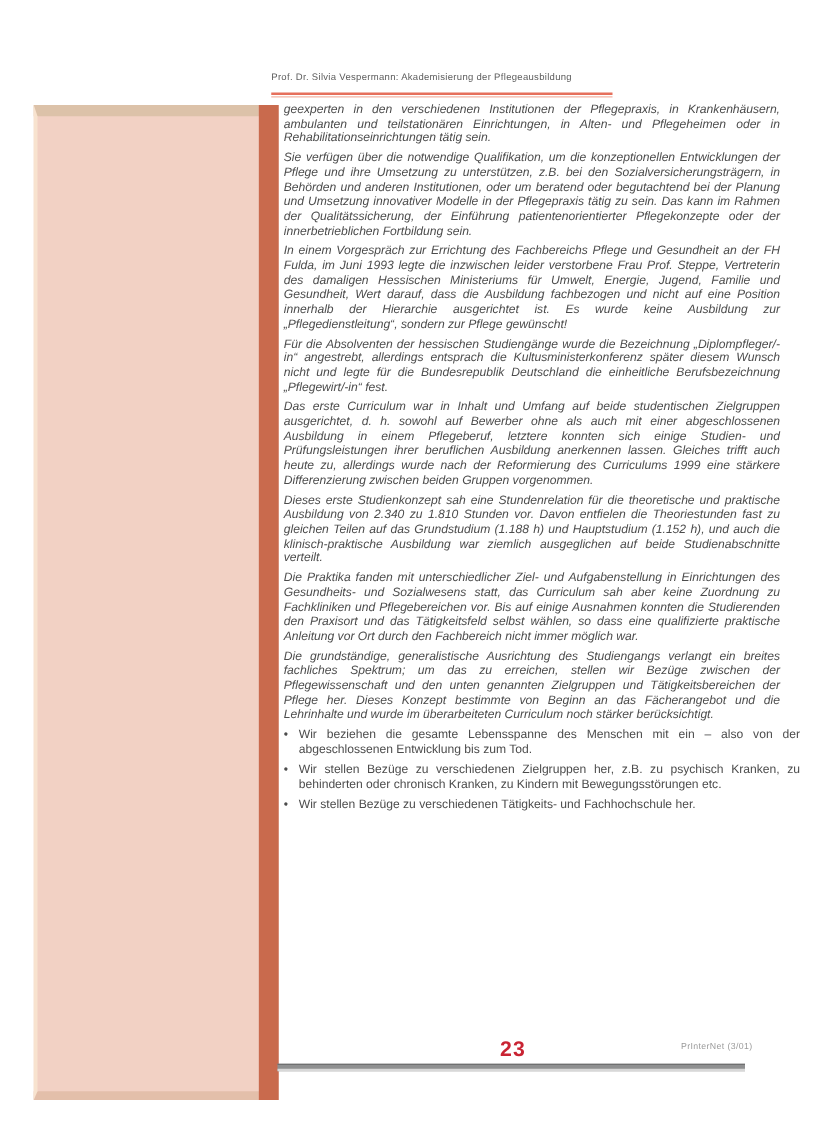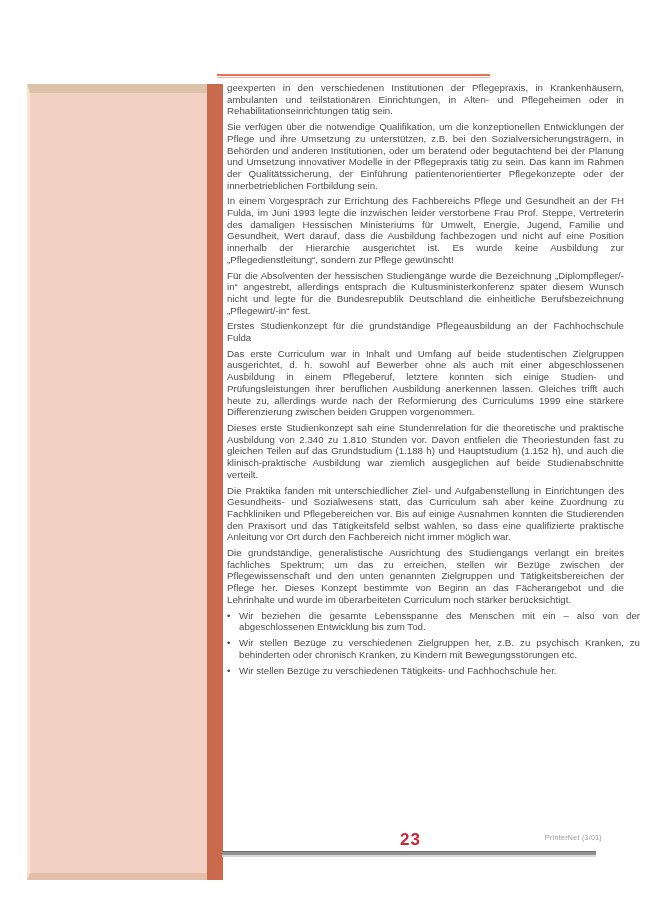--- a/index.html
+++ b/index.html
@@ -36,21 +36,21 @@
   .header-underline2{
     position:absolute;left:217px;top:77px;width:273px;height:1px;
     background:#f3b5a5;
   }
   
   .content{
     position:absolute;left:227px;top:82px;width:413px;
     font-size:9.7px;line-height:11.7px;color:#4c4c4c;
     text-align:justify;
   }
-  .content p{margin:0 16px 4px 0;}
+  .content p{margin:0 16px 4px 0;font-style:italic;}
   .bullets{list-style:none;margin:2px 0 0 0;padding:0;}
   .bullets li{display:flex;margin:0 0 4.5px 0;}
   .bullets .marker{flex:0 0 12px;color:#4c4c4c;}
   .bullets .btext{flex:1;text-align:justify;}
   
   .footer-brand{
     position:absolute;left:218px;top:830px;
     font-family:"Liberation Serif", serif;
     font-variant:small-caps;font-weight:bold;
     font-size:19px;line-height:20px;
@@ -76,29 +76,29 @@
   }
 </style>
 </head>
 <body>
 
 <div class="page">
 
   <div class="pink-block"></div>
   <div class="accent-bar"></div>
 
+  <div class="running-header">Prof. Dr. Silvia Vespermann: Akademisierung der Pflegeausbildung</div>
   <div class="header-underline"></div>
   <div class="header-underline2"></div>
 
   <div class="content">
     <p>geexperten in den verschiedenen Institutionen der Pflegepraxis, in Krankenhäusern, ambulanten und teilstationären Einrichtungen, in Alten- und Pflegeheimen oder in Rehabilitationseinrichtungen tätig sein.</p>
     <p>Sie verfügen über die notwendige Qualifikation, um die konzeptionellen Entwicklungen der Pflege und ihre Umsetzung zu unterstützen, z.B. bei den Sozialversicherungsträgern, in Behörden und anderen Institutionen, oder um beratend oder begutachtend bei der Planung und Umsetzung innovativer Modelle in der Pflegepraxis tätig zu sein. Das kann im Rahmen der Qualitätssicherung, der Einführung patientenorientierter Pflegekonzepte oder der innerbetrieblichen Fortbildung sein.</p>
     <p>In einem Vorgespräch zur Errichtung des Fachbereichs Pflege und Gesundheit an der FH Fulda, im Juni 1993 legte die inzwischen leider verstorbene Frau Prof. Steppe, Vertreterin des damaligen Hessischen Ministeriums für Umwelt, Energie, Jugend, Familie und Gesundheit, Wert darauf, dass die Ausbildung fachbezogen und nicht auf eine Position innerhalb der Hierarchie ausgerichtet ist. Es wurde keine Ausbildung zur „Pflegedienstleitung“, sondern zur Pflege gewünscht!</p>
     <p>Für die Absolventen der hessischen Studiengänge wurde die Bezeichnung „Diplompfleger/-in“ angestrebt, allerdings entsprach die Kultusministerkonferenz später diesem Wunsch nicht und legte für die Bundesrepublik Deutschland die einheitliche Berufsbezeichnung „Pflegewirt/-in“ fest.</p>
-    <p>Erstes Studienkonzept für die grundständige Pflegeausbildung an der Fachhochschule Fulda</p>
     <p>Das erste Curriculum war in Inhalt und Umfang auf beide studentischen Zielgruppen ausgerichtet, d. h. sowohl auf Bewerber ohne als auch mit einer abgeschlossenen Ausbildung in einem Pflegeberuf, letztere konnten sich einige Studien- und Prüfungsleistungen ihrer beruflichen Ausbildung anerkennen lassen. Gleiches trifft auch heute zu, allerdings wurde nach der Reformierung des Curriculums 1999 eine stärkere Differenzierung zwischen beiden Gruppen vorgenommen.</p>
     <p>Dieses erste Studienkonzept sah eine Stundenrelation für die theoretische und praktische Ausbildung von 2.340 zu 1.810 Stunden vor. Davon entfielen die Theoriestunden fast zu gleichen Teilen auf das Grundstudium (1.188 h) und Hauptstudium (1.152 h), und auch die klinisch-praktische Ausbildung war ziemlich ausgeglichen auf beide Studienabschnitte verteilt.</p>
     <p>Die Praktika fanden mit unterschiedlicher Ziel- und Aufgabenstellung in Einrichtungen des Gesundheits- und Sozialwesens statt, das Curriculum sah aber keine Zuordnung zu Fachkliniken und Pflegebereichen vor. Bis auf einige Ausnahmen konnten die Studierenden den Praxisort und das Tätigkeitsfeld selbst wählen, so dass eine qualifizierte praktische Anleitung vor Ort durch den Fachbereich nicht immer möglich war.</p>
     <p>Die grundständige, generalistische Ausrichtung des Studiengangs verlangt ein breites fachliches Spektrum; um das zu erreichen, stellen wir Bezüge zwischen der Pflegewissenschaft und den unten genannten Zielgruppen und Tätigkeitsbereichen der Pflege her. Dieses Konzept bestimmte von Beginn an das Fächerangebot und die Lehrinhalte und wurde im überarbeiteten Curriculum noch stärker berücksichtigt.</p>
     <ul class="bullets">
       <li>
         <span class="marker">•</span>
         <span class="btext">Wir beziehen die gesamte Lebensspanne des Menschen mit ein – also von der abgeschlossenen Entwicklung bis zum Tod.</span>
       </li>
       <li>

